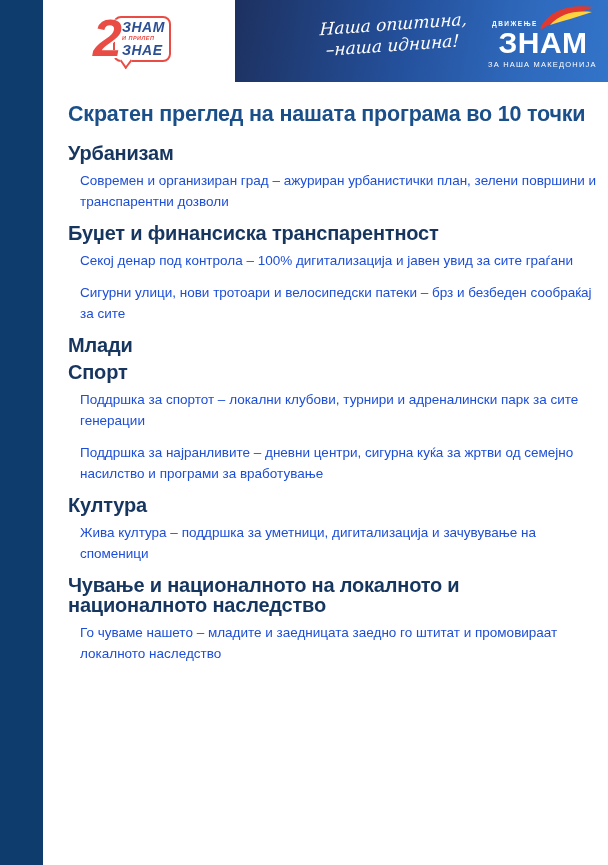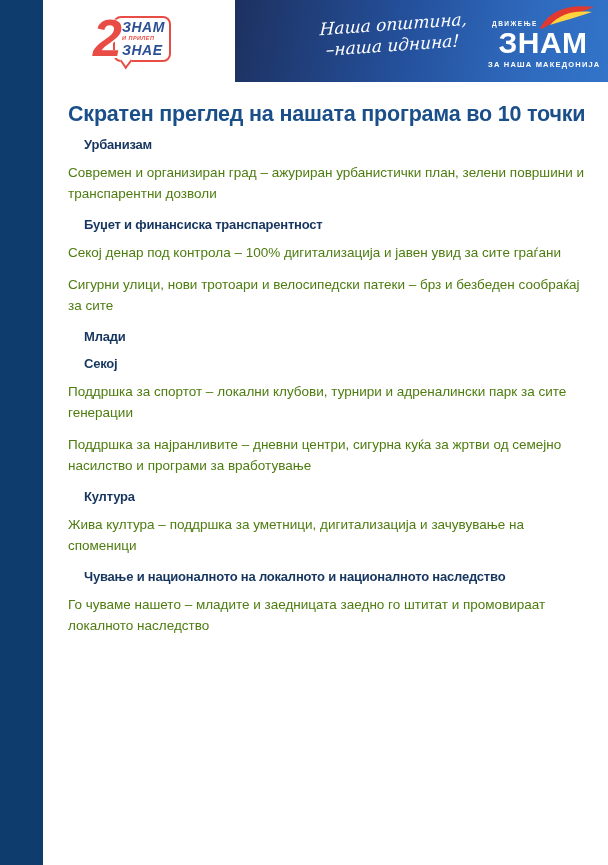--- a/index.html
+++ b/index.html
@@ -125,51 +125,51 @@
     font-size: 30px;
     font-weight: bold;
     letter-spacing: 0.5px;
     line-height: 30px;
   }
   .logo-znam .tagline {
     position: absolute;
     left: 0; top: 52px;
     width: 100px;
     font-size: 7.5px;
-    font-weight: bold;
+    font-weight: normal;
     letter-spacing: 1.2px;
     white-space: nowrap;
   }
   
   .content {
     position: absolute;
     left: 68px; top: 82px;
     width: 528px;
   }
   .page-title {
-    margin: 20px 0 8px 0;
+    margin: 20px 0 16px 0;
     font-size: 21.5px;
     font-weight: bold;
     color: #1a4f8a;
     letter-spacing: -0.2px;
     white-space: nowrap;
   }
   .section-heading {
-    font-size: 13px;
+    font-size: 20px;
     font-weight: bold;
     color: #17365f;
     letter-spacing: -0.2px;
     line-height: 20px;
-    margin: 0 0 7px 16px;
+    margin: 0 0 7px 0;
   }
   .section-body {
     font-size: 13.5px;
-    color: #4d7c0f;
+    color: #1d4ed8;
     line-height: 21px;
-    margin: 0 0 11px 0;
+    margin: 0 0 11px 12px;
   }
 </style>
 </head>
 <body>
 
 <div class="side-strip"></div>
 
 <div class="header">
 
   <div class="logo-left">
@@ -217,21 +217,21 @@
 
   <div>
     <p class="section-body">Сигурни улици, нови тротоари и велосипедски патеки – брз и безбеден сообраќај за сите</p>
   </div>
 
   <div>
     <h2 class="section-heading">Млади</h2>
   </div>
 
   <div>
-    <h2 class="section-heading">Секој</h2>
+    <h2 class="section-heading">Спорт</h2>
     <p class="section-body">Поддршка за спортот – локални клубови, турнири и адреналински парк за сите генерации</p>
   </div>
 
 
 
   <div>
     <p class="section-body">Поддршка за најранливите – дневни центри, сигурна куќа за жртви од семејно насилство и програми за вработување</p>
   </div>
 
   <div>

